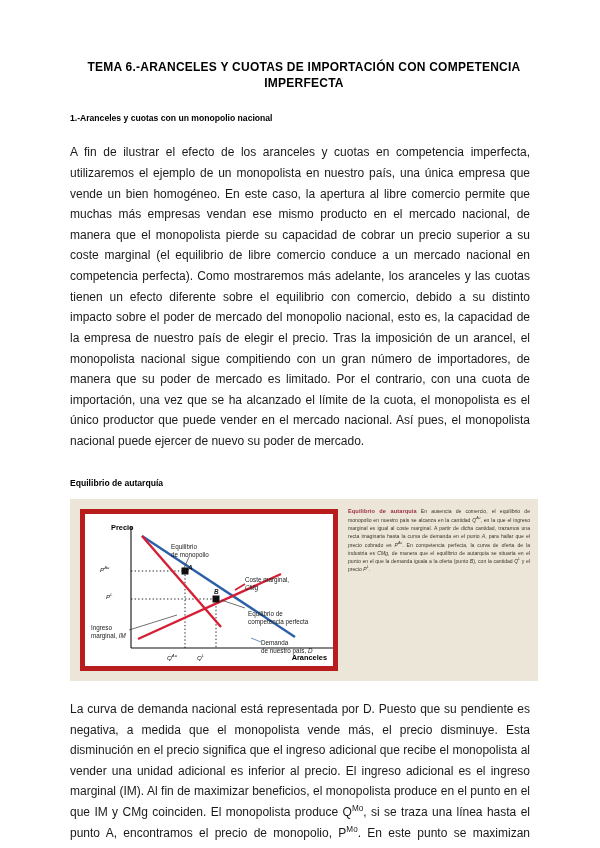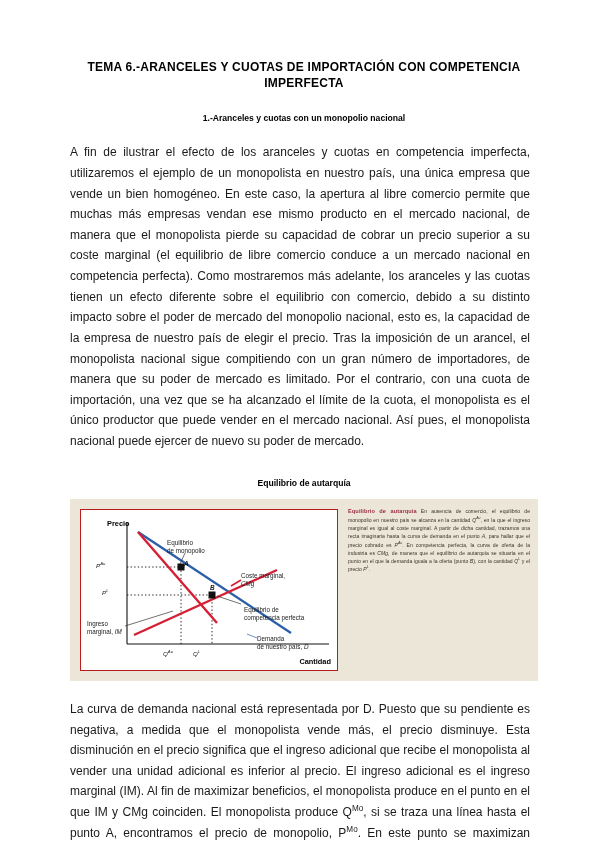--- a/index.html
+++ b/index.html
@@ -31,21 +31,20 @@
     letter-spacing: 0.02em;
     margin: 0 0 22px 0;
     line-height: 1.3;
   }
 
   .section-heading {
     font-size: 8.6px;
     font-weight: bold;
     margin: 0 0 18px 0;
     line-height: 1.3;
-    text-align: center;
   }
 
   .section-heading.spaced {
     margin-top: 26px;
     margin-bottom: 10px;
   }
 
   p.body {
     font-size: 12px;
     line-height: 1.72;
@@ -64,21 +63,21 @@
     box-sizing: border-box;
     display: flex;
   }
 
   .figure-plot {
     position: relative;
     width: 258px;
     height: 162px;
     margin: 10px 0 0 10px;
     background: #ffffff;
-    border: 1px solid #b91c1c;
+    border: 5px solid #b91c1c;
     box-sizing: border-box;
     flex: none;
   }
 
   .figure-caption {
     position: relative;
     flex: 1;
     padding: 8px 8px 0 10px;
     box-sizing: border-box;
     font-size: 5.1px;
@@ -183,21 +182,21 @@
         <line x1="160" y1="94" x2="136" y2="86" stroke="#333" stroke-width="0.7"></line>
         <line x1="44" y1="116" x2="92" y2="101" stroke="#333" stroke-width="0.7"></line>
         <line x1="176" y1="128" x2="166" y2="124" stroke="#2b5fa8" stroke-width="0.7"></line>
         <line x1="160" y1="70" x2="150" y2="76" stroke="#d61f35" stroke-width="1.6"></line>
 
         <rect x="96.5" y="53.5" width="7" height="7" fill="#111"></rect>
         <rect x="127.5" y="81.5" width="7" height="7" fill="#111"></rect>
       </svg>
 
       <span class="axis-label lbl-precio">Precio</span>
-      <span class="axis-label lbl-cantidad">Cantidad</span>
+      <span class="axis-label lbl-cantidad">Aranceles</span>
 
       <span class="plot-note note-monopolio">Equilibrio<br>de monopolio</span>
       <span class="plot-note note-cmg">Coste marginal,<br><i>CMg</i></span>
       <span class="plot-note note-compperf">Equilibrio de<br>competencia perfecta</span>
       <span class="plot-note note-ingreso">Ingreso<br>marginal, <i>IM</i></span>
       <span class="plot-note note-demanda">Demanda<br>de nuestro país, <i>D</i></span>
 
       <span class="tick-label tick-pau">P<sup>Au</sup></span>
       <span class="tick-label tick-pl">P<sup>L</sup></span>
       <span class="tick-label tick-qau">Q<sup>Au</sup></span>

